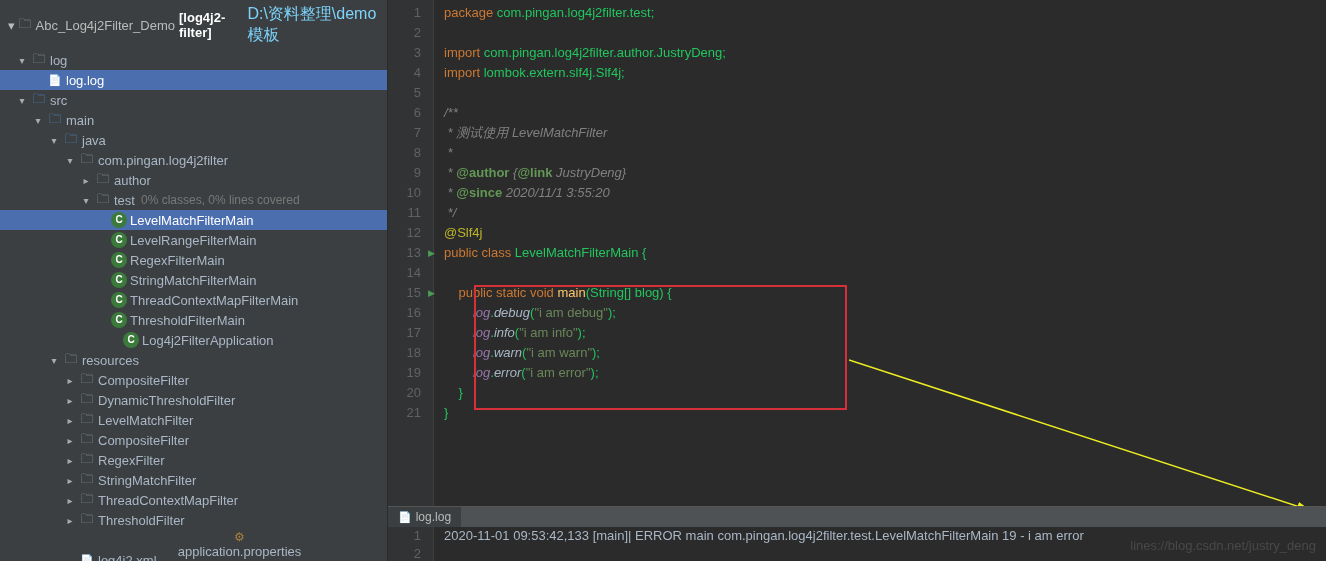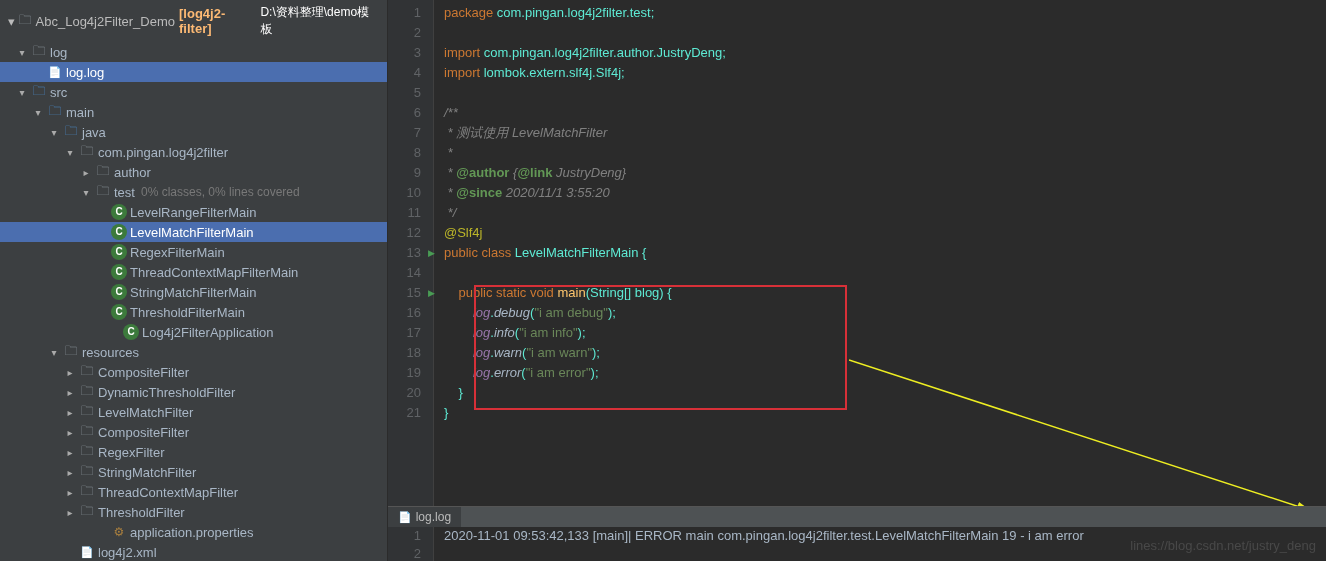--- a/index.html
+++ b/index.html
@@ -1,20 +1,20 @@
 <!DOCTYPE html>
 <html><head>
 <meta charset="utf-8">
 <style>
 * { margin:0; padding:0; box-sizing:border-box; font-family:"Segoe UI",Arial,sans-serif; }
 body { width:1326px; height:561px; background:#2b2b2b; color:#a9b7c6; font-size:13px; display:flex; overflow:hidden; position:relative; }
 .sidebar { width:388px; background:#3c3f41; border-right:1px solid #2b2b2b; display:flex; flex-direction:column; overflow:hidden; }
 .projtitle { padding:4px 8px; display:flex; align-items:center; gap:4px; font-size:13px; color:#bbb; }
-.projtitle .bold { color:#fdba74; font-weight:bold; }
-.projtitle .path { color:#ffffff; font-size:12px; }
+.projtitle .bold { color:#ffffff; font-weight:bold; }
+.projtitle .path { color:#7dd3fc; font-size:16px; }
 .tree { flex:1; overflow:auto; font-size:13px; }
 .row { display:flex; align-items:center; height:20px; padding:0 4px; white-space:nowrap; cursor:pointer; }
 .row.sel { background:#4b6eaf; color:#fff; }
 .row .arr { width:12px; display:inline-block; text-align:center; color:#aaa; font-size:10px; }
 .row .ico { width:16px; height:16px; margin:0 3px; display:inline-flex; align-items:center; justify-content:center; }
 .row .dim { color:#787878; margin-left:6px; font-size:12px; }
 .ico-folder::before { content:"🗀"; color:#8a9299; font-size:13px; }
 .ico-folder-blue::before { content:"🗀"; color:#4a88c7; font-size:13px; }
 .ico-pkg::before { content:"🗀"; color:#8a9299; font-size:13px; }
 .ico-class { background:#3c7a3c; border-radius:50%; width:14px; height:14px; color:#fff; font-size:10px; font-weight:bold; line-height:14px; text-align:center; }
@@ -27,21 +27,21 @@
 .gutter { width:46px; background:#313335; color:#606366; font-family:Consolas,monospace; font-size:13px; padding-top:3px; text-align:right; user-select:none; border-right:1px solid #404040; }
 .gutter div { height:20px; line-height:20px; padding-right:12px; position:relative; }
 .gutter .run::after { content:"▶"; color:#499c54; position:absolute; right:-2px; font-size:9px; }
 .code { flex:1; font-family:Consolas,"Courier New",monospace; font-size:13px; padding-top:3px; padding-left:10px; position:relative; }
 .code .line { height:20px; line-height:20px; white-space:pre; }
 .kw { color:#cc7832; }
 .str { color:#6a8759; }
 .com { color:#808080; font-style:italic; }
 .comtag { color:#629755; font-weight:bold; }
 .ann { color:#bbb529; }
-.id { color:#5eead4; }
+.id { color:#22c55e; }
 .mth { color:#ffc66d; }
 .ital { font-style:italic; }
 .fld { color:#9876aa; }
 .redbox { position:absolute; border:2px solid #d73038; pointer-events:none; }
 .bottom { height:55px; background:#2b2b2b; border-top:1px solid #555; display:flex; flex-direction:column; }
 .tab { background:#4e5254; height:22px; display:flex; align-items:flex-end; }
 .tabitem { background:#3c3f41; padding:3px 10px; font-size:12px; color:#bbb; display:flex; align-items:center; gap:4px; }
 .logout { flex:1; display:flex; font-family:Consolas,monospace; font-size:13px; }
 .loggut { width:46px; background:#313335; color:#606366; text-align:right; padding-right:12px; border-right:1px solid #404040; }
 .loggut div { height:18px; line-height:18px; }
@@ -95,48 +95,48 @@
         <span class="arr">▸</span>
         <span class="ico ico-pkg"></span>
         <span>author</span>
       </div>
       <div class="row" style="padding-left: 80px;">
         <span class="arr">▾</span>
         <span class="ico ico-pkg"></span>
         <span>test</span>
         <span class="dim">0% classes, 0% lines covered</span>
       </div>
+      <div class="row sel" style="padding-left: 96px;">
+        <span class="arr"></span>
+        <span class="ico ico-class"></span>
+        <span>LevelMatchFilterMain</span>
+      </div>
       <div class="row" style="padding-left: 96px;">
         <span class="arr"></span>
         <span class="ico ico-class"></span>
         <span>LevelRangeFilterMain</span>
       </div>
-      <div class="row sel" style="padding-left: 96px;">
-        <span class="arr"></span>
-        <span class="ico ico-class"></span>
-        <span>LevelMatchFilterMain</span>
-      </div>
       <div class="row" style="padding-left: 96px;">
         <span class="arr"></span>
         <span class="ico ico-class"></span>
         <span>RegexFilterMain</span>
       </div>
       <div class="row" style="padding-left: 96px;">
         <span class="arr"></span>
         <span class="ico ico-class"></span>
+        <span>StringMatchFilterMain</span>
+      </div>
+      <div class="row" style="padding-left: 96px;">
+        <span class="arr"></span>
+        <span class="ico ico-class"></span>
         <span>ThreadContextMapFilterMain</span>
       </div>
       <div class="row" style="padding-left: 96px;">
         <span class="arr"></span>
         <span class="ico ico-class"></span>
-        <span>StringMatchFilterMain</span>
-      </div>
-      <div class="row" style="padding-left: 96px;">
-        <span class="arr"></span>
-        <span class="ico ico-class"></span>
         <span>ThresholdFilterMain</span>
       </div>
       <div class="row" style="padding-left: 108px;">
         <span class="arr"></span>
         <span class="ico ico-class"></span>
         <span>Log4j2FilterApplication</span>
       </div>
       <div class="row" style="padding-left: 48px;">
         <span class="arr">▾</span>
         <span class="ico ico-folder"></span>
@@ -175,21 +175,21 @@
       <div class="row" style="padding-left: 64px;">
         <span class="arr">▸</span>
         <span class="ico ico-folder"></span>
         <span>ThreadContextMapFilter</span>
       </div>
       <div class="row" style="padding-left: 64px;">
         <span class="arr">▸</span>
         <span class="ico ico-folder"></span>
         <span>ThresholdFilter</span>
       </div>
-      <div class="row" style="padding-left: 96px;">
+      <div class="row" style="padding-left: 96px; flex-direction: column;">
         <span class="arr"></span>
         <span class="ico ico-prop"></span>
         <span>application.properties</span>
       </div>
       <div class="row" style="padding-left: 64px;">
         <span class="arr"></span>
         <span class="ico ico-xml"></span>
         <span>log4j2.xml</span>
       </div>
     </div>

